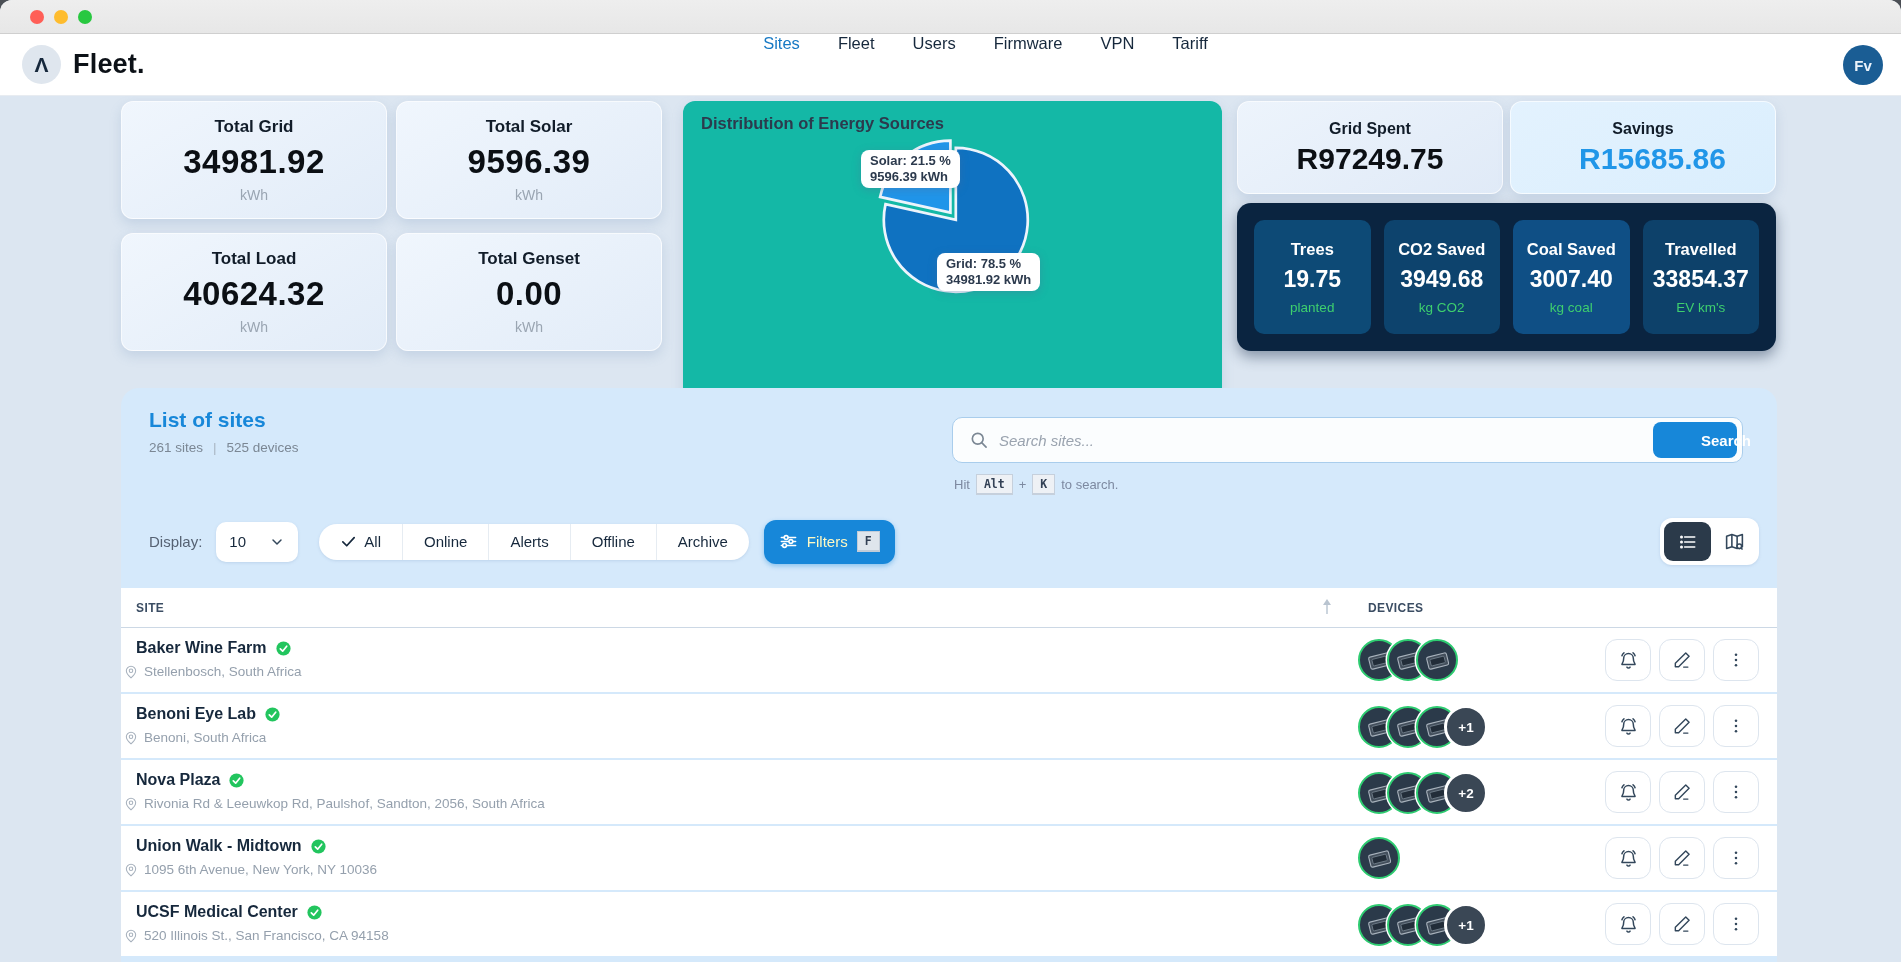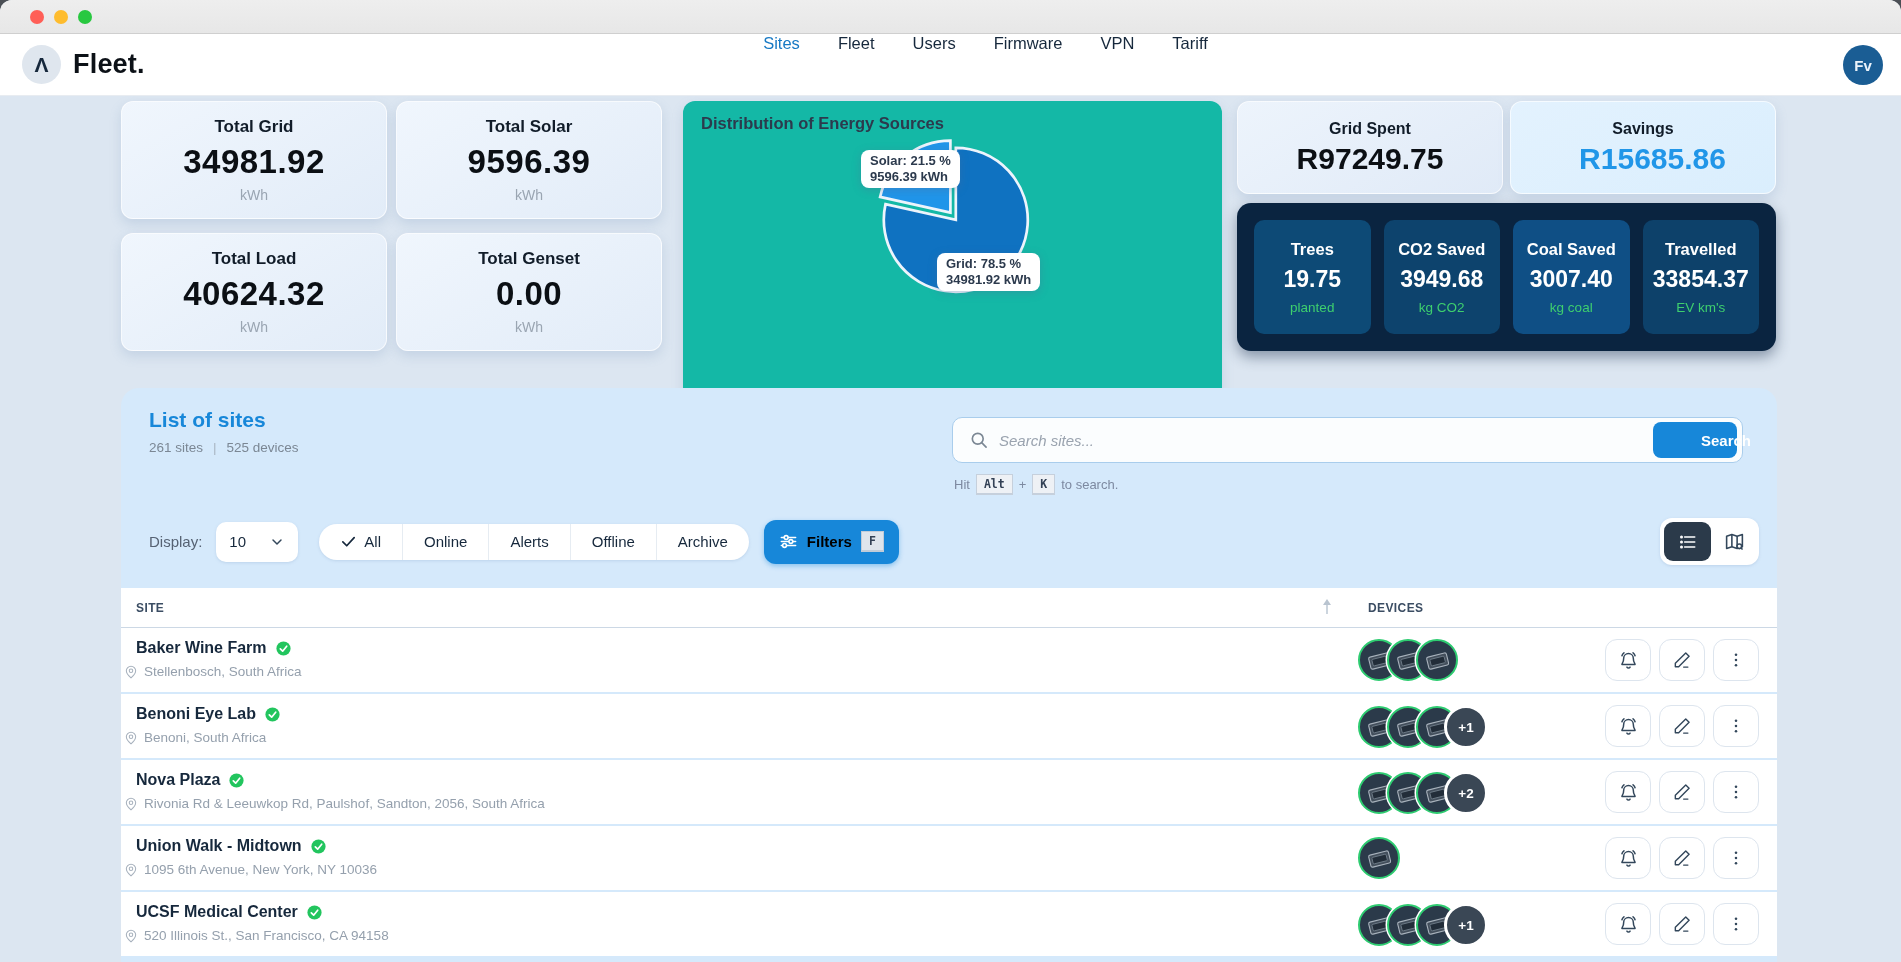--- a/index.html
+++ b/index.html
@@ -71,21 +71,21 @@
   kbd { background:#eef1f5; border:1px solid #c6d0dc; border-bottom-width:2px; border-radius:0; font-family:"DejaVu Sans Mono",monospace; font-size:11.5px; font-weight:700; color:#334155; padding:2px 7px; }
 
   
   #filter-row { position:absolute; left:0; right:0; top:127px; height:53px; display:flex; align-items:center; padding:0 18px 0 28px; }
   #display-label { font-size:15px; color:#566273; margin-right:14px; }
   #display-select { width:82px; height:40px; background:#fff; border-radius:10px; box-shadow:0 1px 3px rgba(120,150,190,.25); display:flex; align-items:center; justify-content:space-between; padding:0 13px; font-size:15px; color:#16283c; cursor:pointer; margin-right:21px; }
   #segmented { display:flex; background:#fff; border-radius:21px; box-shadow:0 1px 3px rgba(120,150,190,.25); overflow:hidden; height:36px; }
   .seg-btn { display:flex; align-items:center; justify-content:center; gap:7px; padding:0 21px; font-size:15px; color:#16283c; border-left:1px solid #e6ecf2; cursor:pointer; white-space:nowrap; }
   .seg-btn:first-child { border-left:none; }
   #filters-btn { margin-left:15px; height:44px; background:#1787d9; border-radius:12px; display:flex; align-items:center; gap:9px; padding:0 15px; cursor:pointer; box-shadow:0 2px 5px rgba(23,135,217,.4); }
-  #filters-btn span.lbl { color:#000000; font-size:15px; font-weight:700; }
+  #filters-btn span.lbl { color:#fef9c3; font-size:15px; font-weight:400; }
   #filters-btn kbd { background:#dfe5ec; border-color:#c2ccd8; }
   #view-toggle { margin-left:auto; background:#fff; border-radius:12px; box-shadow:0 1px 3px rgba(120,150,190,.25); height:47px; display:flex; align-items:center; padding:4px; gap:2px; }
   #list-view-btn { width:47px; height:39px; background:#2b3a4a; border-radius:9px; display:flex; align-items:center; justify-content:center; cursor:pointer; }
   #map-view-btn { width:42px; height:39px; display:flex; align-items:center; justify-content:center; cursor:pointer; }
 
   
   #table { position:absolute; left:0; right:0; top:200px; bottom:0; }
   #table-header { height:40px; background:#fff; border-bottom:1px solid #ccd8e5; display:flex; align-items:center; position:relative; }
   .th { font-size:12px; font-weight:700; color:#3b4d63; letter-spacing:.4px; }
   #th-site { position:absolute; left:15px; }

